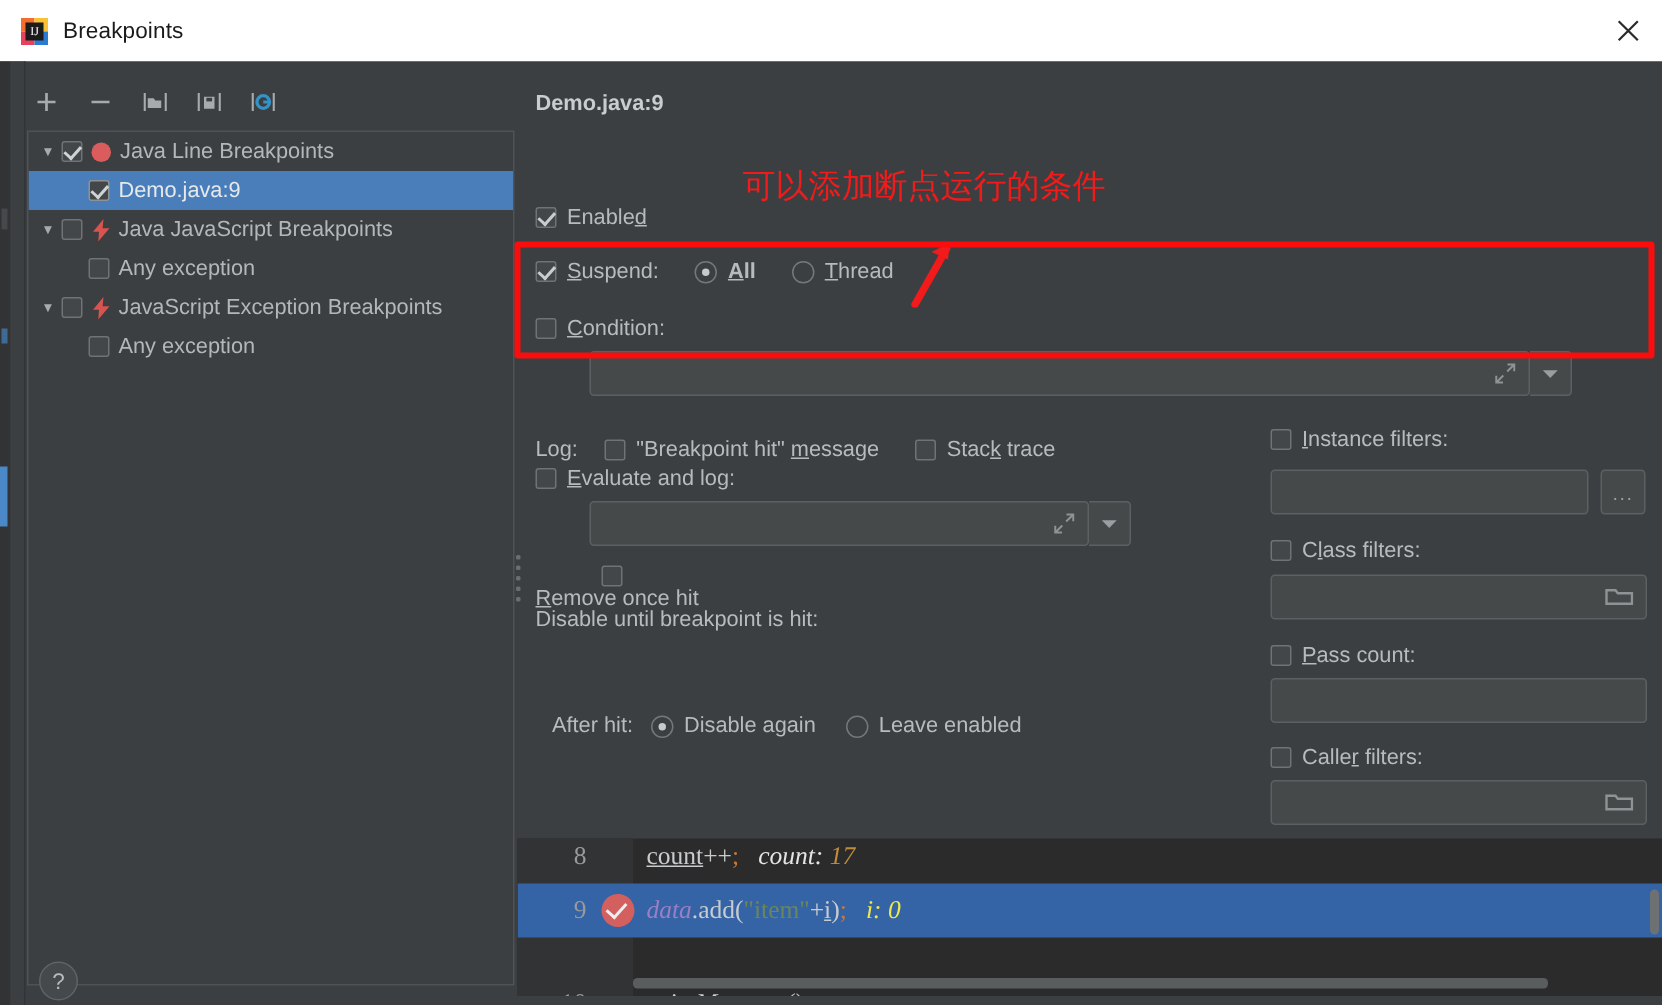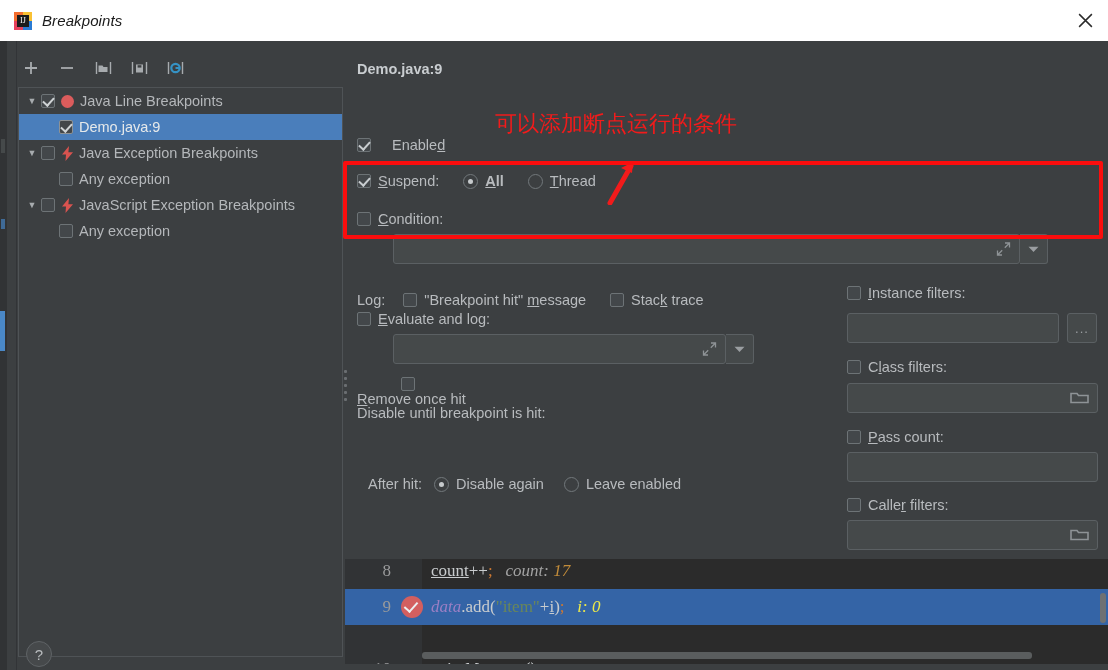--- a/index.html
+++ b/index.html
@@ -28,21 +28,21 @@
   .tb-icon .q1 { position:absolute; left:0; top:0; width:9px; height:9px; background:#f36d2e; }
   .tb-icon .q2 { position:absolute; right:0; top:0; width:9px; height:9px; background:#f9c134; }
   .tb-icon .q3 { position:absolute; left:0; bottom:0; width:9px; height:9px; background:#e8415c; }
   .tb-icon .q4 { position:absolute; right:0; bottom:0; width:9px; height:9px; background:#2a7bd4; }
   .tb-icon .inner {
     position:absolute; left:3px; top:3px; width:12px; height:12px;
     background:#1b1b1b; color:#fff; font-size:8px; line-height:12px; text-align:center;
     font-family:"Liberation Serif", serif;
   }
   .tb-title {
-    font-size: 15px; color: #1a1a1a; letter-spacing: .1px; font-style: italic;
+    font-size: 15px; color: #1a1a1a; letter-spacing: .1px;
   }
   .tb-close {
     position: absolute; right: 0; top: 0; width: 46px; height: 41px;
     display: flex; align-items: center; justify-content: center;
     color: #2b2b2b;
   }
   .tb-close svg { width: 17px; height: 17px; }
 
   
   .content {
@@ -200,21 +200,21 @@
     border: solid #eceff0; border-width: 0 2.5px 2.5px 0; transform: rotate(42deg);
   }
   .ccode {
     margin-left: 0; font-family: "Liberation Serif", serif; font-size: 17px; white-space: pre;
   }
   .cline.hl { background: #3464a6; }
   .cline.hl .ccode { color: #d7dbde; }
   .k-ital { font-style: italic; text-align: center; }
   .v-purple { color: #9b7fc4; font-style: italic; }
   .v-green  { color: #6a8759; }
-  .v-hint   { color: #a3a3a3; font-style: italic; }
+  .v-hint   { color: #e5e5e5; font-style: italic; }
   .v-orange { color: #c08b3a; font-style: italic; }
   .v-yellow { color: #ece94a; font-style: italic; }
   .v-plain  { color: #c9ccce; }
   .v-semi   { color: #cc7832; }
   .v-under  { text-decoration: underline; }
   .hscroll {
     position: absolute; left: 77px; bottom: 5px; width: 610px; height: 7px;
     background: #5a5d5e; border-radius: 3px;
   }
   .vscroll {
@@ -306,21 +306,21 @@
           <span>Demo.java:9</span>
         </div>
         <div class="tr">
           <span class="arrow">▼</span>
           <span class="cb"></span>
           <span class="bolt">
             <svg width="13" height="15" viewBox="0 0 13 15">
               <path d="M8 0 L1 8.5 h4 L4.5 15 L12 6.2 H7.4 Z" fill="#d9534f"></path>
             </svg>
           </span>
-          <span>Java Exception Breakpoints</span>
+          <span>Java JavaScript Breakpoints</span>
         </div>
         <div class="tr">
           <span class="arrow blank">▼</span>
           <span class="indent"></span>
           <span class="cb"></span>
           <span>Any exception</span>
         </div>
         <div class="tr">
           <span class="arrow">▼</span>
           <span class="cb"></span>
@@ -344,21 +344,21 @@
         <i></i>
         <i></i>
         <i></i>
         <i></i>
     </div>
 
     <div class="detail">
 
       <div class="bp-title">Demo.java:9</div>
 
-      <div class="row" style="left:7px; top:96px;gap:14px;">
+      <div class="row" style="left:7px; top:96px;">
         <span class="ck on"></span>
         <span class="lbl">Enable<span class="mn">d</span></span>
       </div>
 
       <div class="row" style="left:7px; top:132px;">
         <span class="ck on"></span>
         <span class="lbl"><span class="mn">S</span>uspend:</span>
         <span style="width:24px"></span>
         <span class="rd on"></span>
         <span class="lbl" style="font-weight:bold"><span class="mn">A</span>ll</span>

